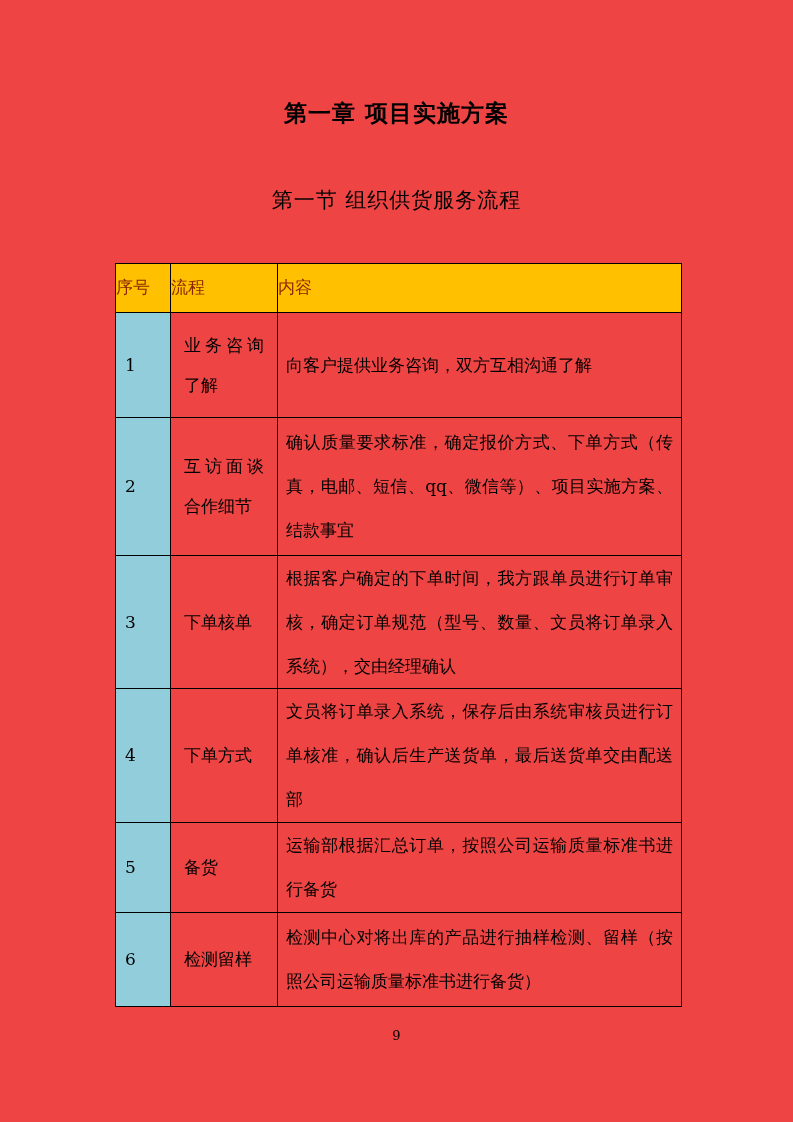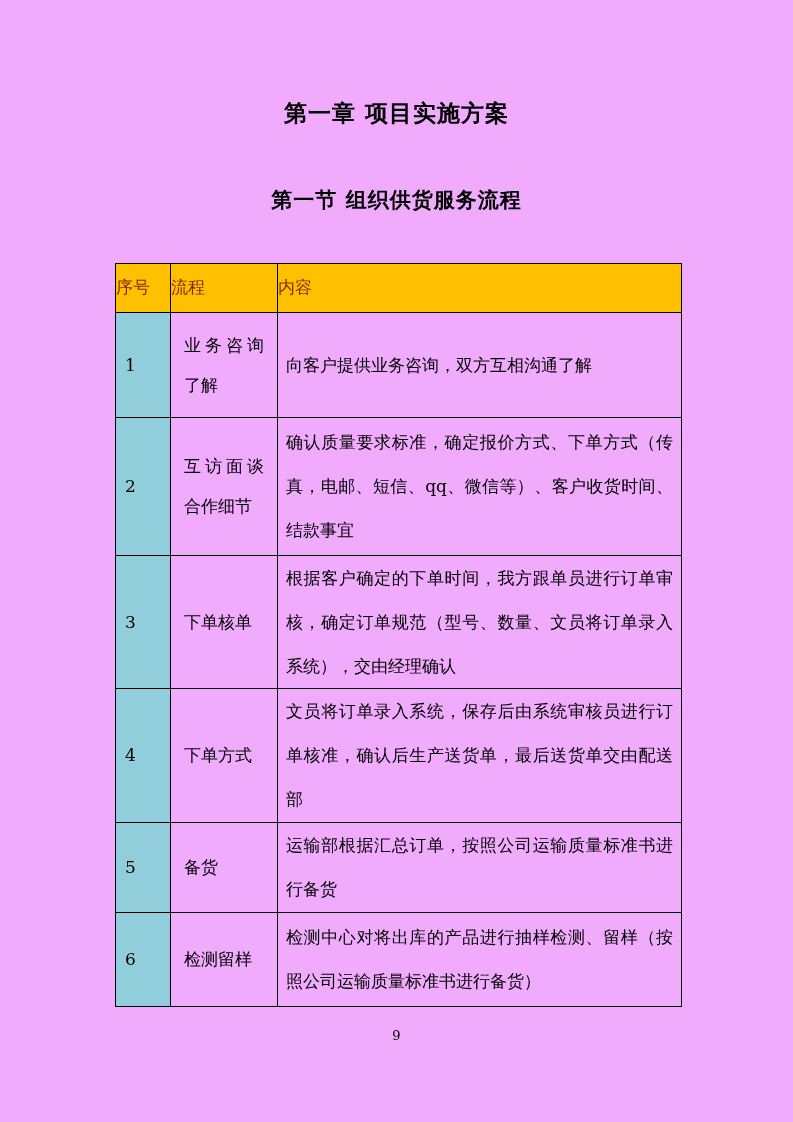--- a/index.html
+++ b/index.html
@@ -2,38 +2,38 @@
 <html><head>
 <meta charset="utf-8">
 <style>
   * { margin: 0; padding: 0; box-sizing: border-box; }
   html, body { background: #ffffff; }
   .page {
     position: relative;
     width: 793px;
     height: 1122px;
     margin: 0 auto;
-    background: #f0abfc;
+    background: #ef4444;
     font-family: "DejaVu Serif", "Liberation Serif", serif;
     color: #000000;
     overflow: hidden;
   }
   .doc-title {
     padding-top: 100px;
     text-align: center;
     font-size: 23px;
     font-weight: bold;
     line-height: 1.15;
     letter-spacing: 1px;
   }
   .doc-subtitle {
     margin-top: 62px;
     text-align: center;
     font-size: 21px;
-    font-weight: bold;
+    font-weight: normal;
     line-height: 1.15;
     letter-spacing: 1px;
   }
   table.process-table {
     border-collapse: collapse;
     table-layout: fixed;
     width: 566px;
     margin-left: 115px;
     margin-top: 50px;
     font-size: 17px;
@@ -102,21 +102,21 @@
     </thead>
     <tbody>
       <tr style="height:92px;">
         <td class="no-cell">1</td>
         <td class="process-cell">业务咨询了解</td>
         <td class="content-cell">向客户提供业务咨询，双方互相沟通了解</td>
       </tr>
       <tr style="height:138px;">
         <td class="no-cell">2</td>
         <td class="process-cell">互访面谈合作细节</td>
-        <td class="content-cell">确认质量要求标准，确定报价方式、下单方式（传真，电邮、短信、qq、微信等）、客户收货时间、结款事宜</td>
+        <td class="content-cell">确认质量要求标准，确定报价方式、下单方式（传真，电邮、短信、qq、微信等）、项目实施方案、结款事宜</td>
       </tr>
       <tr style="height:132px;">
         <td class="no-cell">3</td>
         <td class="process-cell">下单核单</td>
         <td class="content-cell">根据客户确定的下单时间，我方跟单员进行订单审核，确定订单规范（型号、数量、文员将订单录入系统），交由经理确认</td>
       </tr>
       <tr style="height:134px;">
         <td class="no-cell">4</td>
         <td class="process-cell">下单方式</td>
         <td class="content-cell">文员将订单录入系统，保存后由系统审核员进行订单核准，确认后生产送货单，最后送货单交由配送部</td>

